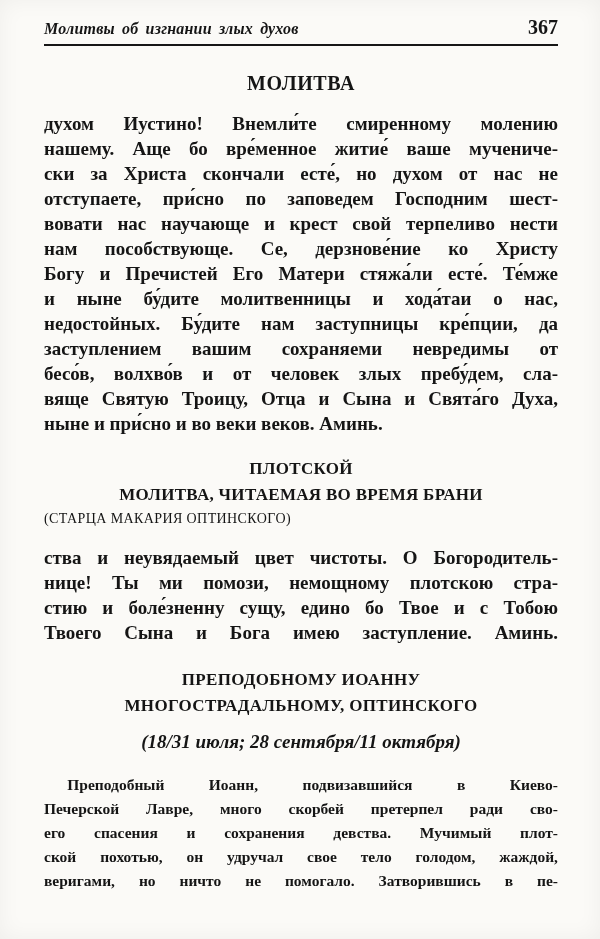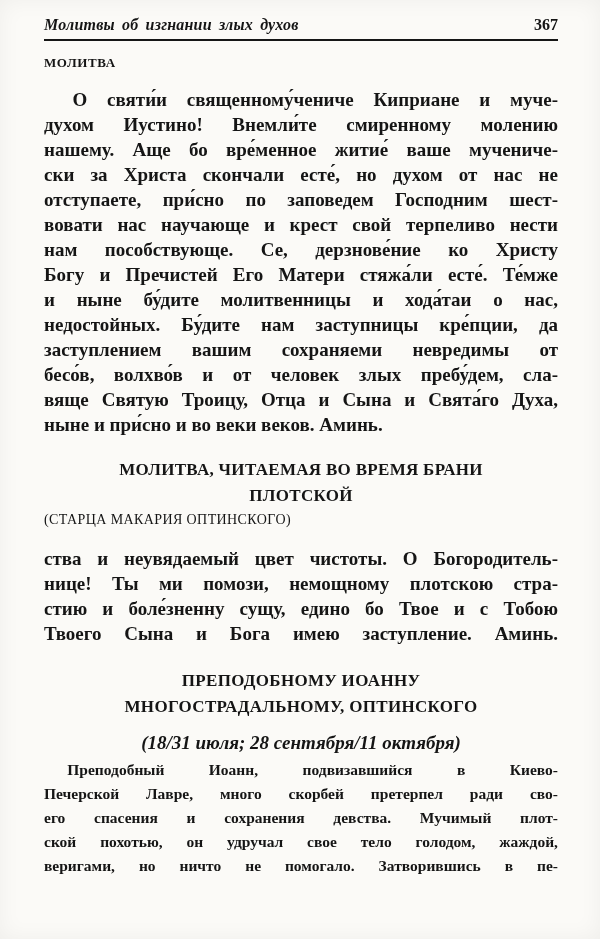--- a/index.html
+++ b/index.html
@@ -18,32 +18,32 @@
   }
   .header {
     display: flex; justify-content: space-between; align-items: baseline;
     padding-bottom: 5px;
     border-bottom: 2px solid #161616;
   }
   .running-title {
     font-style: italic; font-weight: bold;
     font-size: 16px; word-spacing: 3px; letter-spacing: 0.2px;
   }
-  .page-number { font-size: 16px; font-weight: bold; }
+  .page-number { font-size: 20px; font-weight: bold; }
 
   .title {
-    margin-top: 14px; 
-    font-weight: bold; font-size: 13px; letter-spacing: 0.6px;
+    margin-top: 26px; text-align: center;
+    font-weight: bold; font-size: 20px; letter-spacing: 0.6px;
   }
 
   .para { font-weight: bold; font-size: 19px; line-height: 25px; }
   .p1 { margin-top: 16px; }
   .p2 { margin-top: 18px; }
   .para.small { font-size: 15.5px; line-height: 24px; }
-  .p3 { margin-top: 4px; }
+  .p3 { margin-top: 20px; }
 
   .jline { text-align: justify; text-align-last: justify; }
   .jline.lastline { text-align-last: left; }
   .jline.indent { padding-left: 1.5em; }
 
   .sec-heading {
     text-align: center; font-weight: bold;
     font-size: 17px; line-height: 26px; letter-spacing: 0.3px;
   }
   .sec-heading.h2 { margin-top: 20px; }
@@ -63,39 +63,38 @@
 <div class="page">
 
   <div class="header">
     <span class="running-title">Молитвы об изгнании злых духов</span>
     <span class="page-number">367</span>
   </div>
 
   <div class="title">МОЛИТВА</div>
 
   <div class="para p1">
-      <div class="jline indent">О святи́и священному́чениче Киприане и муче-</div>
       <div class="jline">духом Иустино! Внемли́те смиренному молению</div>
       <div class="jline">нашему. Аще бо вре́менное житие́ ваше мучениче-</div>
       <div class="jline">ски за Христа скончали есте́, но духом от нас не</div>
       <div class="jline">отступаете, при́сно по заповедем Господним шест-</div>
       <div class="jline">вовати нас научающе и крест свой терпеливо нести</div>
       <div class="jline">нам пособствующе. Се, дерзнове́ние ко Христу</div>
       <div class="jline">Богу и Пречистей Его Матери стяжа́ли есте́. Те́мже</div>
       <div class="jline">и ныне бу́дите молитвенницы и хода́таи о нас,</div>
       <div class="jline">недостойных. Бу́дите нам заступницы кре́пции, да</div>
       <div class="jline">заступлением вашим сохраняеми невредимы от</div>
       <div class="jline">бесо́в, волхво́в и от человек злых пребу́дем, сла-</div>
       <div class="jline">вяще Святую Троицу, Отца и Сына и Свята́го Духа,</div>
       <div class="jline lastline">ныне и при́сно и во веки веков. Аминь.</div>
     </div>
 
   <div class="sec-heading h2">
+    <div>ПЛОТСКОЙ</div>
     <div>МОЛИТВА, ЧИТАЕМАЯ ВО ВРЕМЯ БРАНИ</div>
-    <div>ПЛОТСКОЙ</div>
   </div>
 
   <div class="subheading">(СТАРЦА МАКАРИЯ ОПТИНСКОГО)</div>
 
   <div class="para p2">
       <div class="jline">ства и неувядаемый цвет чистоты. О Богородитель-</div>
       <div class="jline">нице! Ты ми помози, немощному плотскою стра-</div>
       <div class="jline">стию и боле́зненну сущу, едино бо Твое и с Тобою</div>
       <div class="jline">Твоего Сына и Бога имею заступление. Аминь.</div>
     </div>

